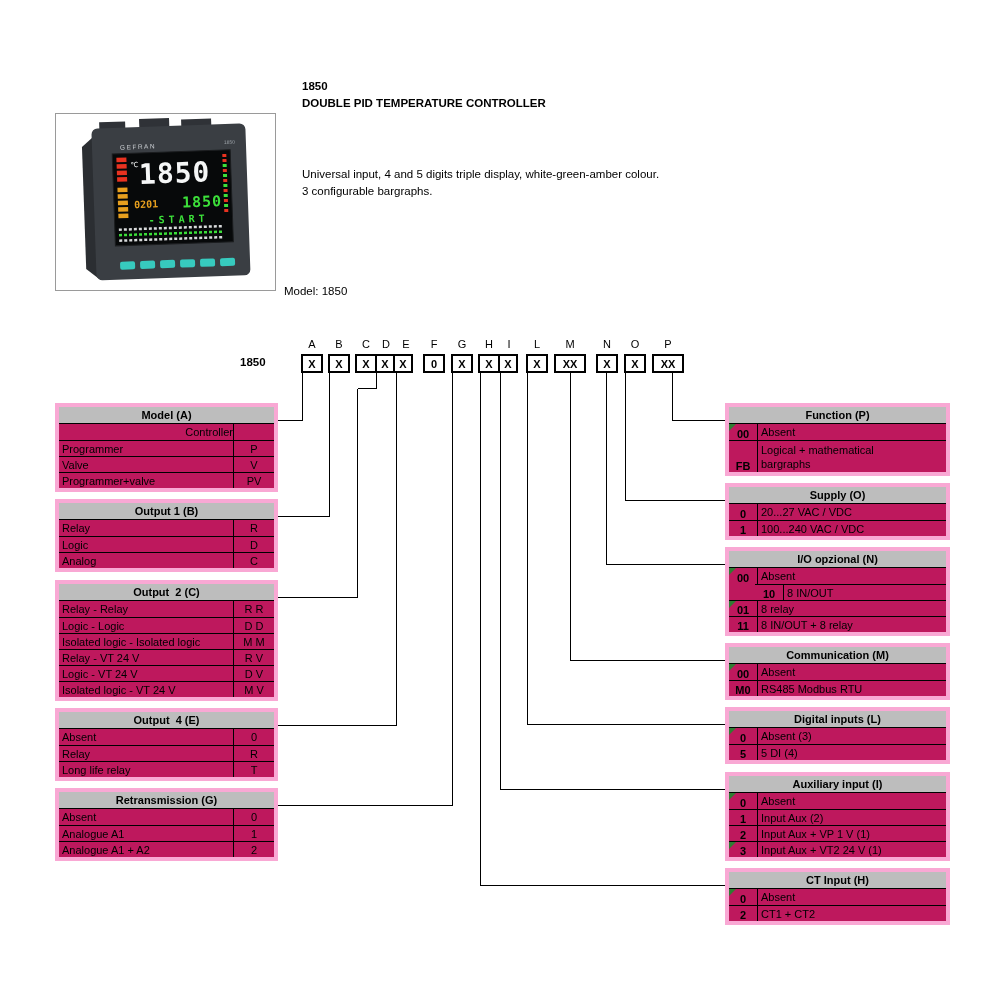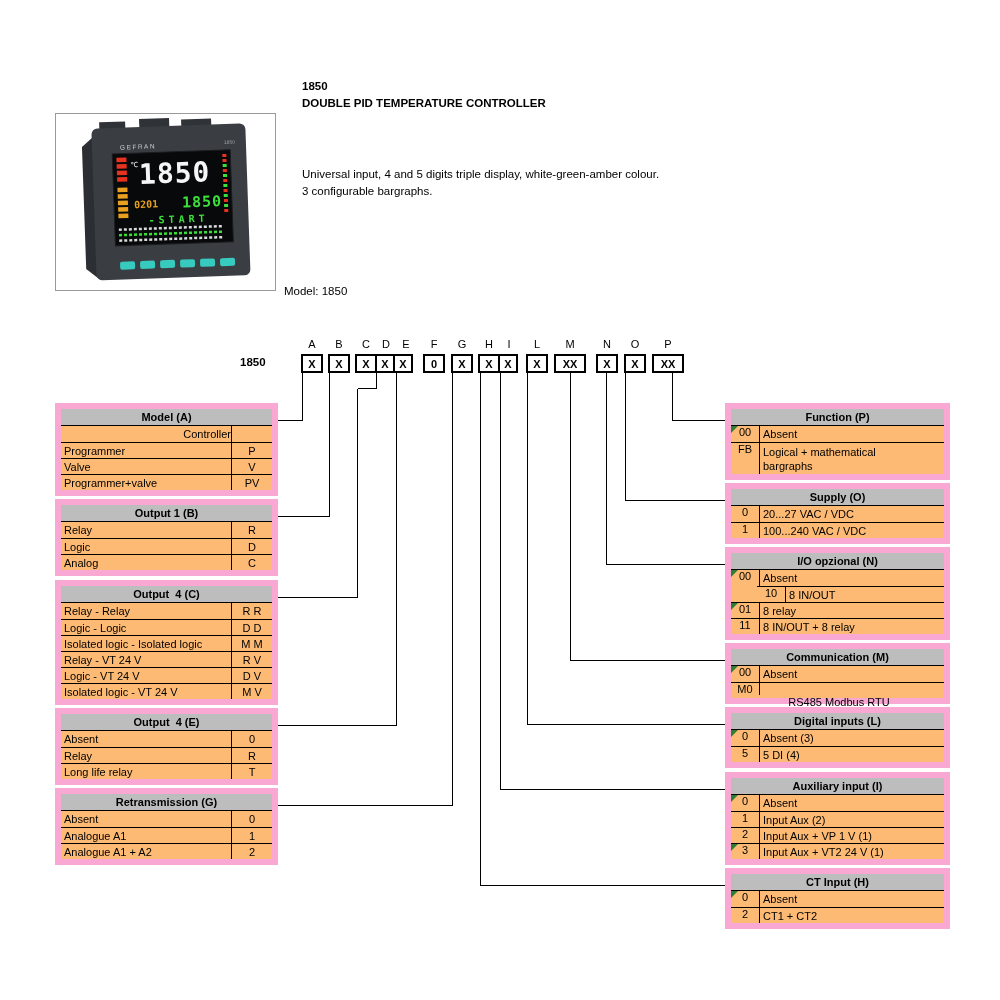--- a/index.html
+++ b/index.html
@@ -19,32 +19,32 @@
   .code-group{position:absolute;top:354px;height:19px;display:flex;box-sizing:border-box;
               border:2px solid #000;background:#fff;}
   .code-cell{box-sizing:border-box;height:15px;display:flex;align-items:center;justify-content:center;
              font-size:11px;font-weight:bold;}
   .code-cell + .code-cell{border-left:2px solid #000;}
 
   
   #connectors{position:absolute;left:0;top:0;z-index:1;pointer-events:none;}
 
   
-  .otable{position:absolute;box-sizing:border-box;border:6px solid #f9a8d4;background:#fdba74;z-index:2;
+  .otable{position:absolute;box-sizing:border-box;border:4px solid #f9a8d4;background:#be185d;z-index:2;
           font-size:11px;}
   .otable .thead{box-sizing:border-box;height:17px;background:var(--hdr-bg,#bdbdbd);
           border-bottom:1px solid #000;font-weight:bold;text-align:center;line-height:16px;
           white-space:pre-wrap;}
   .trow{box-sizing:border-box;display:flex;align-items:center;}
   .trow + .trow{border-top:1px solid #000;}
   .trow .lbl{flex:1;padding-left:3px;white-space:pre-line;line-height:14px;}
   .otable.left .codecell{width:40px;align-self:stretch;border-left:1px solid #000;
           display:flex;align-items:center;justify-content:center;}
   .otable.right .codecell{width:28px;align-self:stretch;border-right:1px solid #000;
-          display:flex;align-items:flex-start;justify-content:center;position:relative;}
+          display:flex;align-items:flex-end;justify-content:center;position:relative;font-weight:bold;}
   .marker{position:absolute;left:0;top:0;width:0;height:0;
           border-top:7px solid var(--marker-green,#2e7d32);border-right:7px solid transparent;}
 </style>
 </head>
 <body>
 
 <div class="page">
 
   <div class="photo-frame">
     <svg width="219" height="176" viewBox="0 0 219 176">
@@ -235,21 +235,21 @@
           </div>
         </div>
         <div class="trow" style="height: 16px;">
           <div class="lbl">Analog</div>
           <div class="codecell">
             <span>C</span>
           </div>
         </div>
       </div>
       <div class="otable left" style="left: 55px; top: 580px; width: 223px;">
-        <div class="thead">Output  4 (C)</div>
+        <div class="thead">Output  2 (C)</div>
         <div class="trow" style="height: 16px;">
           <div class="lbl">Relay - Relay</div>
           <div class="codecell">
             <span>R R</span>
           </div>
         </div>
         <div class="trow" style="height: 16px;">
           <div class="lbl">Logic - Logic</div>
           <div class="codecell">
             <span>D D</span>
@@ -385,21 +385,21 @@
       </div>
       <div class="otable right" style="left: 725px; top: 643px; width: 225px;">
         <div class="thead">Communication (M)</div>
         <div class="trow" style="height: 16px;">
           <div class="codecell">
             <span>00</span>
             <span class="marker"></span>
           </div>
           <div class="lbl">Absent</div>
         </div>
-        <div class="trow" style="height: 16px; flex-direction: column;">
+        <div class="trow" style="height: 16px;">
           <div class="codecell">
             <span>M0</span>
           </div>
           <div class="lbl">RS485 Modbus RTU</div>
         </div>
       </div>
       <div class="otable right" style="left: 725px; top: 707px; width: 225px;">
         <div class="thead">Digital inputs (L)</div>
         <div class="trow" style="height: 16px;">
           <div class="codecell">

